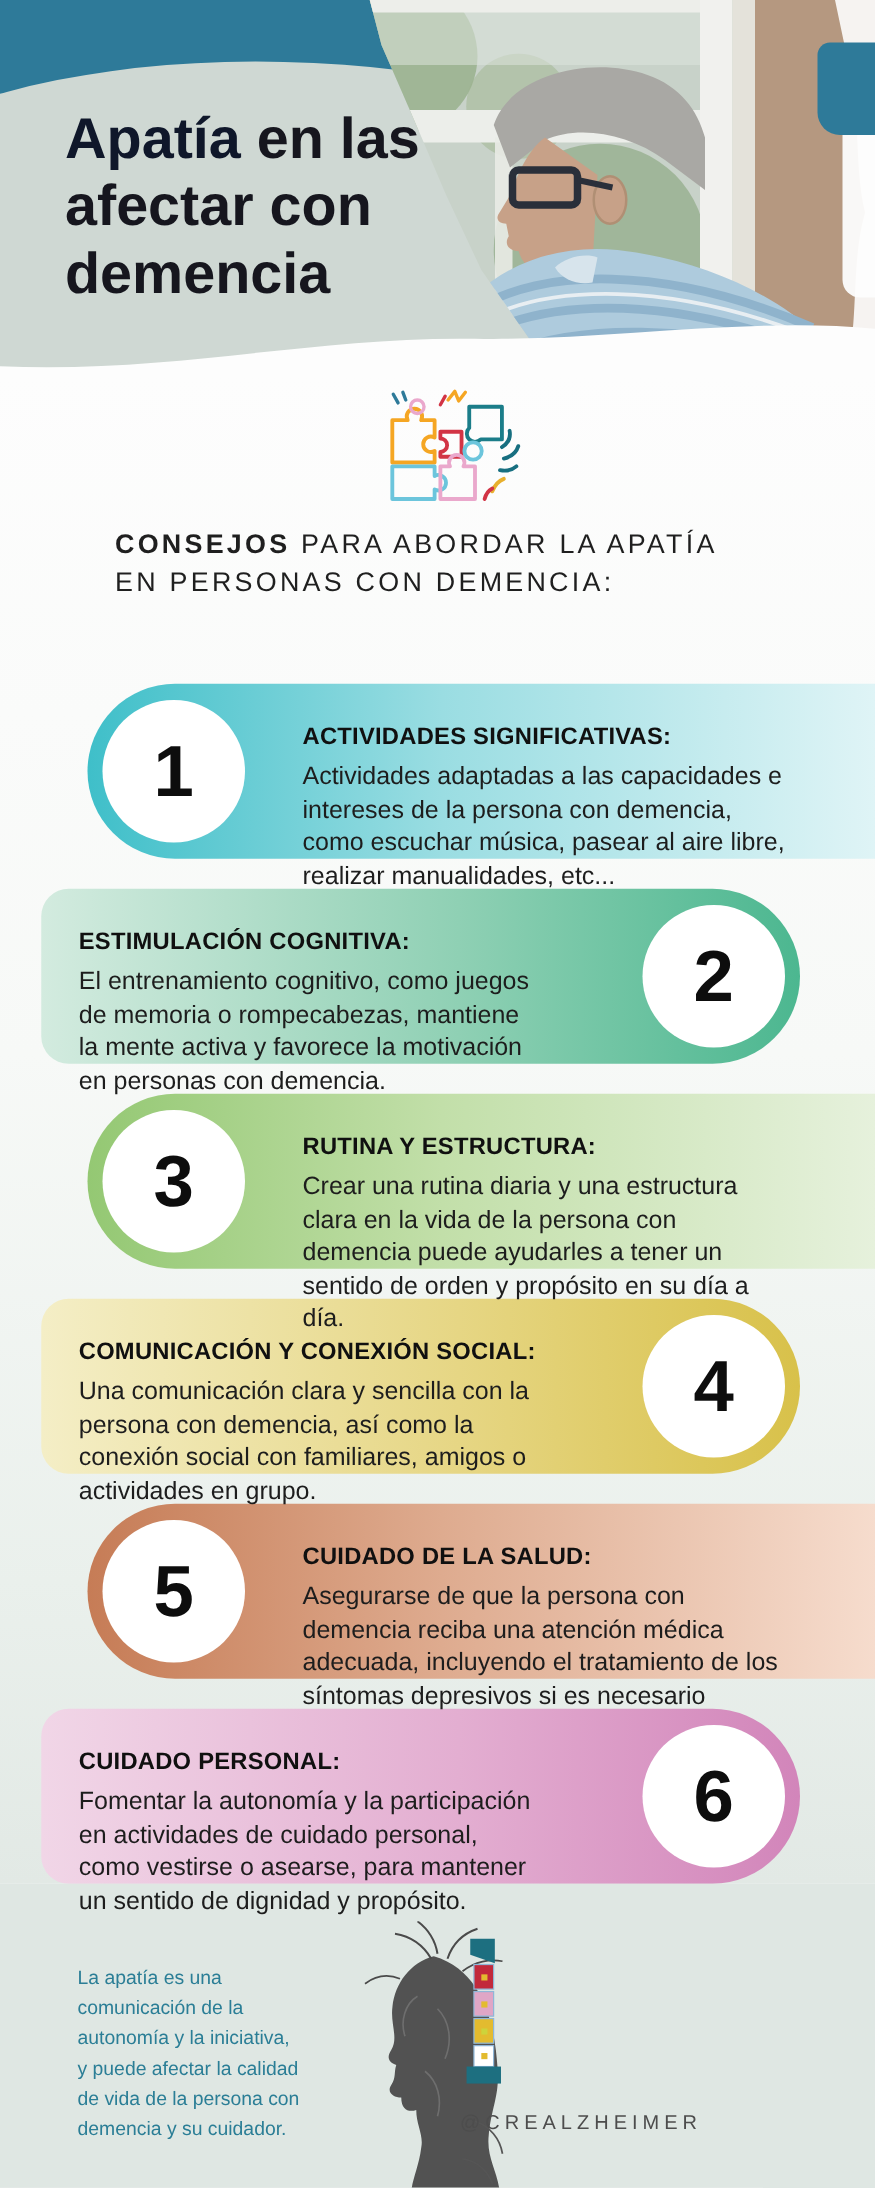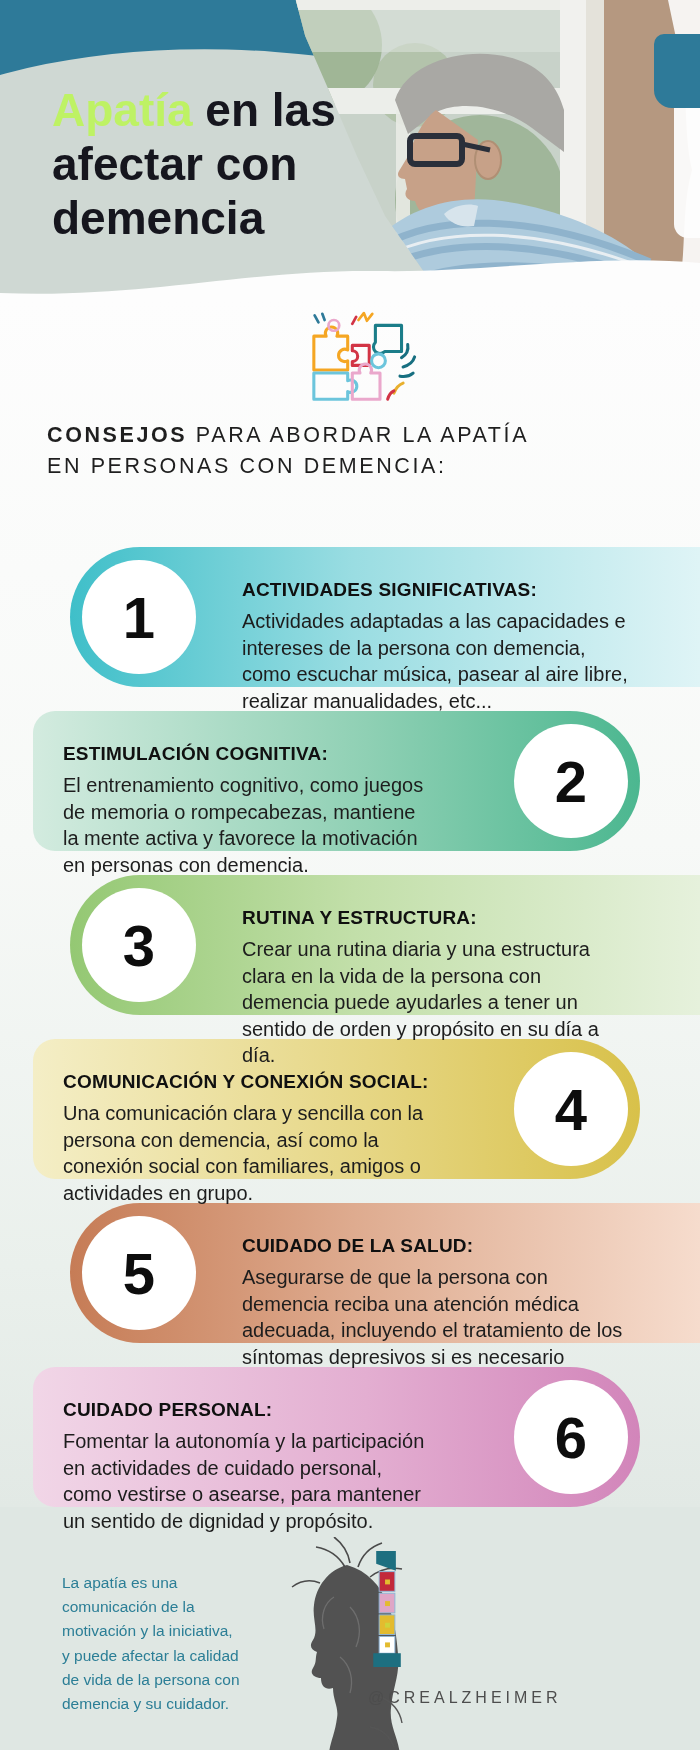--- a/index.html
+++ b/index.html
@@ -19,29 +19,29 @@
     position:absolute;top:0;right:0;width:470px;height:300px;
     clip-path:polygon(14% 0,100% 0,100% 100%,47% 100%,41% 90%,33% 72%,27% 52%,21% 30%,16% 12%,14% 0);
   }
   .header-photo svg{display:block;}
   .tornstrip{position:absolute;top:88px;right:0;width:26px;height:150px;background:#fdfdfd;
     border-radius:12px 0 0 14px;opacity:.95;}
   .tealpatch{position:absolute;top:34px;right:0;width:46px;height:74px;background:#2e7a99;
     border-radius:10px 0 0 18px;}
   .header-title{position:absolute;left:52px;top:84px;z-index:6;
     font-size:46px;font-weight:800;line-height:1.17;color:#16161e;letter-spacing:0;}
-  .header-title .hl{color:#bef264;}
+  .header-title .hl{color:#0f172a;}
   .header-wave{position:absolute;bottom:-1px;left:0;z-index:7;}
   
   .main{
     width:700px;
     background:linear-gradient(180deg,#fdfdfd 0%,#f7f9f7 45%,#eaf0ec 80%,#e2e9e5 100%);
   }
   .icon-row{display:flex;justify-content:center;padding-top:10px;height:100px;}
-  .intro{margin:10px 0 0 47px;font-size:21.5px;letter-spacing:2.6px;
+  .intro{margin:10px 0 0 92px;font-size:21.5px;letter-spacing:2.6px;
     line-height:1.42;color:#1f1f1f;font-weight:500;}
   .intro .bold{font-weight:800;}
   
   .cards{margin-top:66px;}
   .card{position:relative;height:140px;box-sizing:border-box;}
   .card + .card{margin-top:24px;}
   .card-band{position:absolute;inset:0;}
   .card.left  .card-band{margin-left:70px;border-radius:70px 0 0 70px;}
   .card.right .card-band{margin-left:33px;margin-right:60px;border-radius:22px 70px 70px 22px;}
   .badge{position:absolute;top:13px;width:114px;height:114px;border-radius:50%;
@@ -216,21 +216,21 @@
     </div>
 
   </div>
 </div>
 
 <div class="footer">
 
   <div class="footer-note">
     <div>La apatía es una</div>
     <div>comunicación de la</div>
-    <div>motivación y la iniciativa,</div>
+    <div>autonomía y la iniciativa,</div>
     <div>y puede afectar la calidad</div>
     <div>de vida de la persona con</div>
     <div>demencia y su cuidador.</div>
   </div>
 
   <svg class="silhouette" width="195" height="218" viewBox="0 0 195 218">
     <path d="M97,28 C78,33 66,50 64,68 C62,82 69,93 63,103 C59,109 61,113 67,115 C65,121 67,125 63,131 C59,137 65,141 71,141 C71,151 77,153 83,151 C83,163 89,171 87,181 C85,197 79,208 79,218 L150,218 C148,199 139,189 141,171 C143,149 150,139 148,117 C146,88 139,40 97,28 Z" fill="#454545" opacity="0.92"></path>
     <path d="M95,30 C88,18 78,12 66,10" stroke="#4a4a4a" stroke-width="1.6" fill="none"></path>
     <path d="M100,26 C98,14 92,6 84,0" stroke="#4a4a4a" stroke-width="1.6" fill="none"></path>
     <path d="M108,30 C112,18 120,10 132,6" stroke="#4a4a4a" stroke-width="1.6" fill="none"></path>

